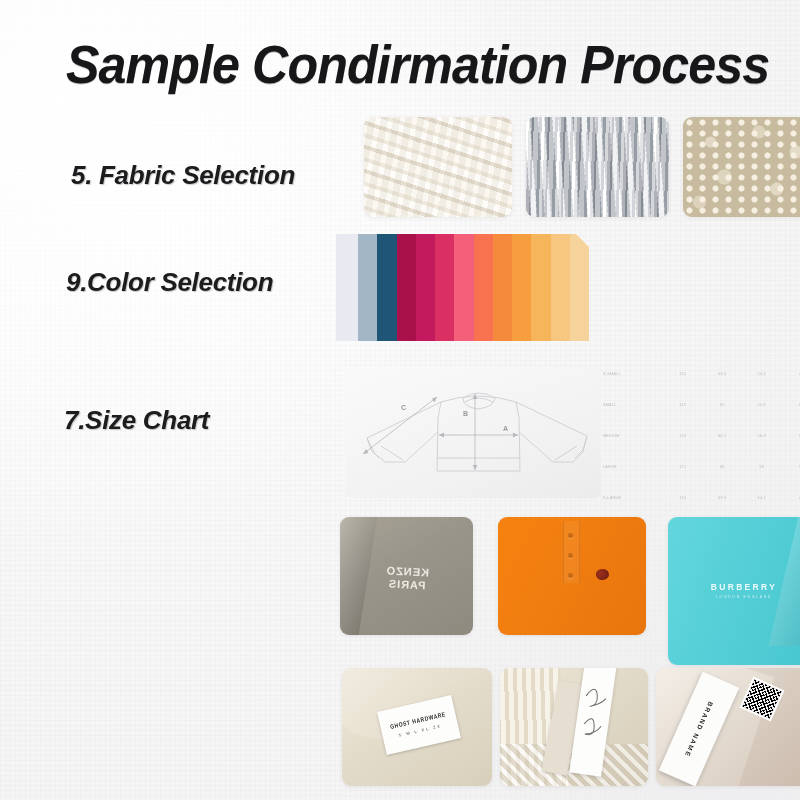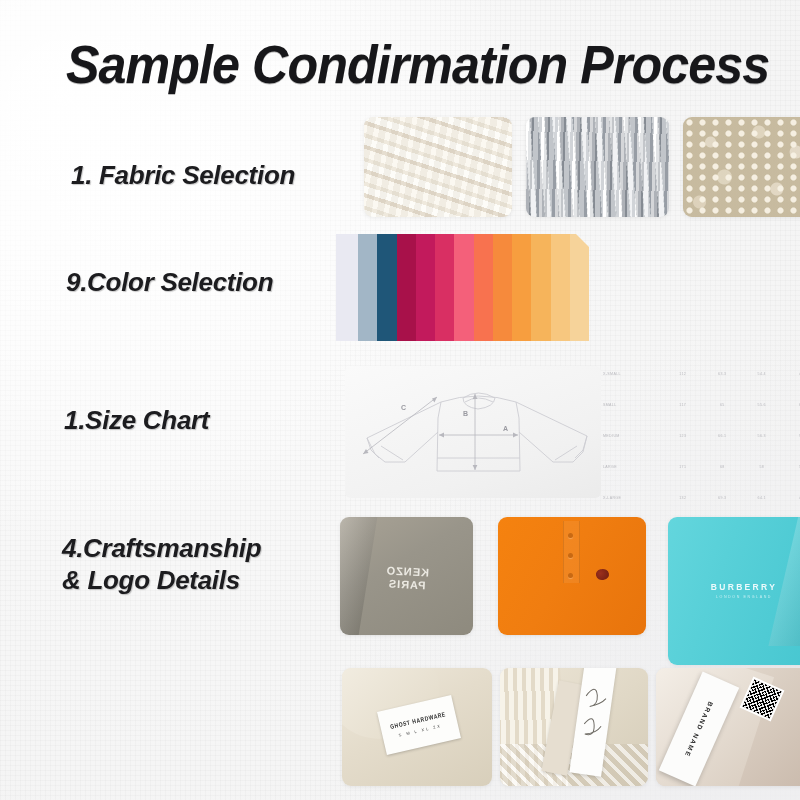--- a/index.html
+++ b/index.html
@@ -206,21 +206,21 @@
 </head>
 <body>
 
 <div id="bg-texture"></div>
 <div id="bg-soft"></div>
 
 <div id="page">
 
   <div class="title">Sample Condirmation Process</div>
 
-  <div class="row-label lbl1">1. Fabric Selection</div>
+  <div class="row-label lbl1">5. Fabric Selection</div>
 
   <div class="tile fab1"></div>
   <div class="tile fab2"></div>
   <div class="tile fab3"></div>
 
   <div class="row-label lbl2">9.Color Selection</div>
 
   <div class="palette">
       <span style="background: rgb(233, 233, 242);"></span>
       <span style="background: rgb(162, 182, 198);"></span>
@@ -230,21 +230,21 @@
       <span style="background: rgb(217, 47, 99);"></span>
       <span style="background: rgb(244, 96, 122);"></span>
       <span style="background: rgb(248, 114, 79);"></span>
       <span style="background: rgb(246, 138, 60);"></span>
       <span style="background: rgb(247, 158, 63);"></span>
       <span style="background: rgb(246, 180, 91);"></span>
       <span style="background: rgb(247, 199, 127);"></span>
       <span style="background: rgb(246, 211, 154);"></span>
     </div>
 
-  <div class="row-label lbl3">1.Size Chart</div>
+  <div class="row-label lbl3">7.Size Chart</div>
 
   <div class="sizepanel">
     <div class="sketchbg"></div>
     <svg width="256" height="132" viewBox="0 0 256 132">
       <g fill="none" stroke="#cdcdd2" stroke-width="0.9" stroke-linejoin="round">
 
         <path d="M96 36 L93 52 L92 105 L175 105 L174 52 L171 36 Q133 24 96 36 Z"></path>
 
         <path d="M92 92 L175 92"></path>
 
@@ -312,22 +312,20 @@
       <div class="strow">
         <div class="stcell name">X-LARGE</div>
         <div class="stcell num">132</div>
         <div class="stcell num">69.3</div>
         <div class="stcell num">64.1</div>
         <div class="stcell num">44</div>
       </div>
     </div>
   </div>
 
-  <div class="row-label lbl4">4.Craftsmanship
-&amp; Logo Details</div>
 
   <div class="tile craft1">
     <div class="fold"></div>
     <div class="kenzo">
       <div>KENZO</div>
       <div>PARIS</div>
     </div>
   </div>
 
   <div class="tile craft2">

